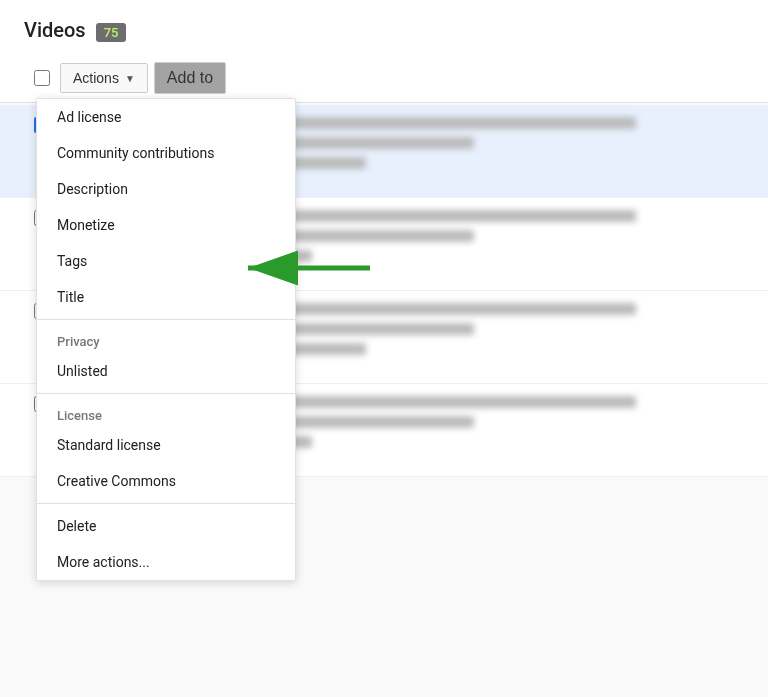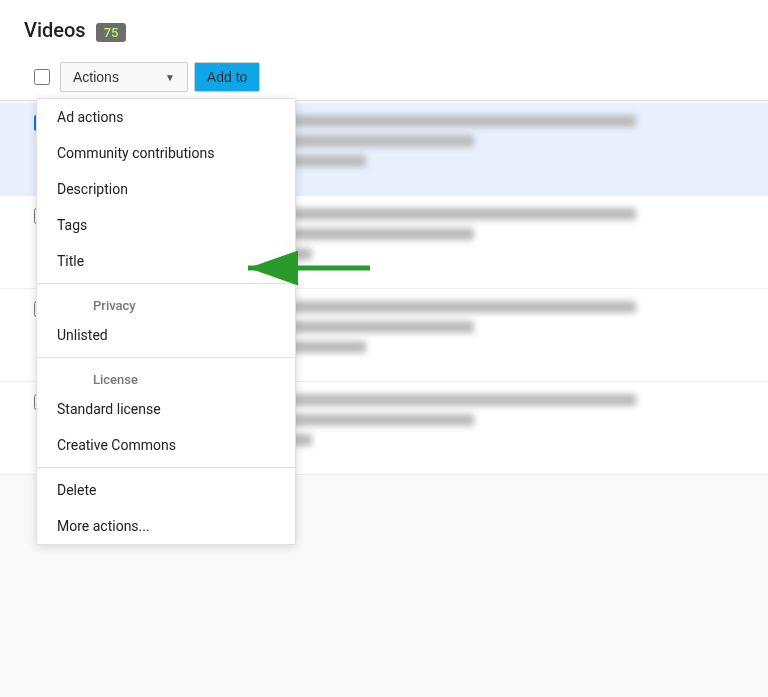--- a/index.html
+++ b/index.html
@@ -64,36 +64,35 @@
       display: flex;
       align-items: center;
       border: 1px solid #ccc;
       border-radius: 2px;
       background: #f8f8f8;
       padding: 6px 12px;
       cursor: pointer;
       font-size: 14px;
       color: #333;
       font-weight: 500;
-      gap: 40px;
     }
 
     .actions-btn .caret {
       margin-left: 6px;
       font-size: 10px;
       color: #555;
     }
 
     .add-to-btn {
       border: 1px solid #ccc;
       border-radius: 2px;
-      background: #0ea5e9;
+      background: #a3a3a3;
       padding: 6px 12px;
       cursor: pointer;
-      font-size: 14px;
+      font-size: 16px;
       color: #333;
       margin-left: 6px;
     }
 
     
     .dropdown-menu {
       position: absolute;
       top: 44px;
       left: 36px;
       background: #fff;
@@ -111,21 +110,20 @@
       color: #202124;
       background: #fff;
     }
 
     .menu-section-label {
       padding: 10px 20px 4px 20px;
       font-size: 13px;
       color: #777;
       font-weight: 500;
       cursor: default;
-      margin-left: 36px;
     }
 
     .menu-divider {
       border: none;
       border-top: 1px solid #e0e0e0;
       margin: 4px 0;
     }
 
     
     .arrow-container {
@@ -203,23 +201,24 @@
     <input type="checkbox" style="">
   </div>
   <button class="actions-btn">
     <span>Actions</span>
     <span class="caret">▼</span>
   </button>
   <button class="add-to-btn">Add to</button>
 
   <div class="dropdown-menu">
 
-    <div class="menu-item">Ad actions</div>
+    <div class="menu-item">Ad license</div>
     <div class="menu-item">Community contributions</div>
     <div class="menu-item">Description</div>
+    <div class="menu-item" style="position:relative;">Monetize</div>
     <div class="menu-item">Tags</div>
     <div class="menu-item">Title</div>
 
     <hr class="menu-divider">
     <div class="menu-section-label">Privacy</div>
     <div class="menu-item">Unlisted</div>
 
     <hr class="menu-divider">
     <div class="menu-section-label">License</div>
     <div class="menu-item">Standard license</div>

